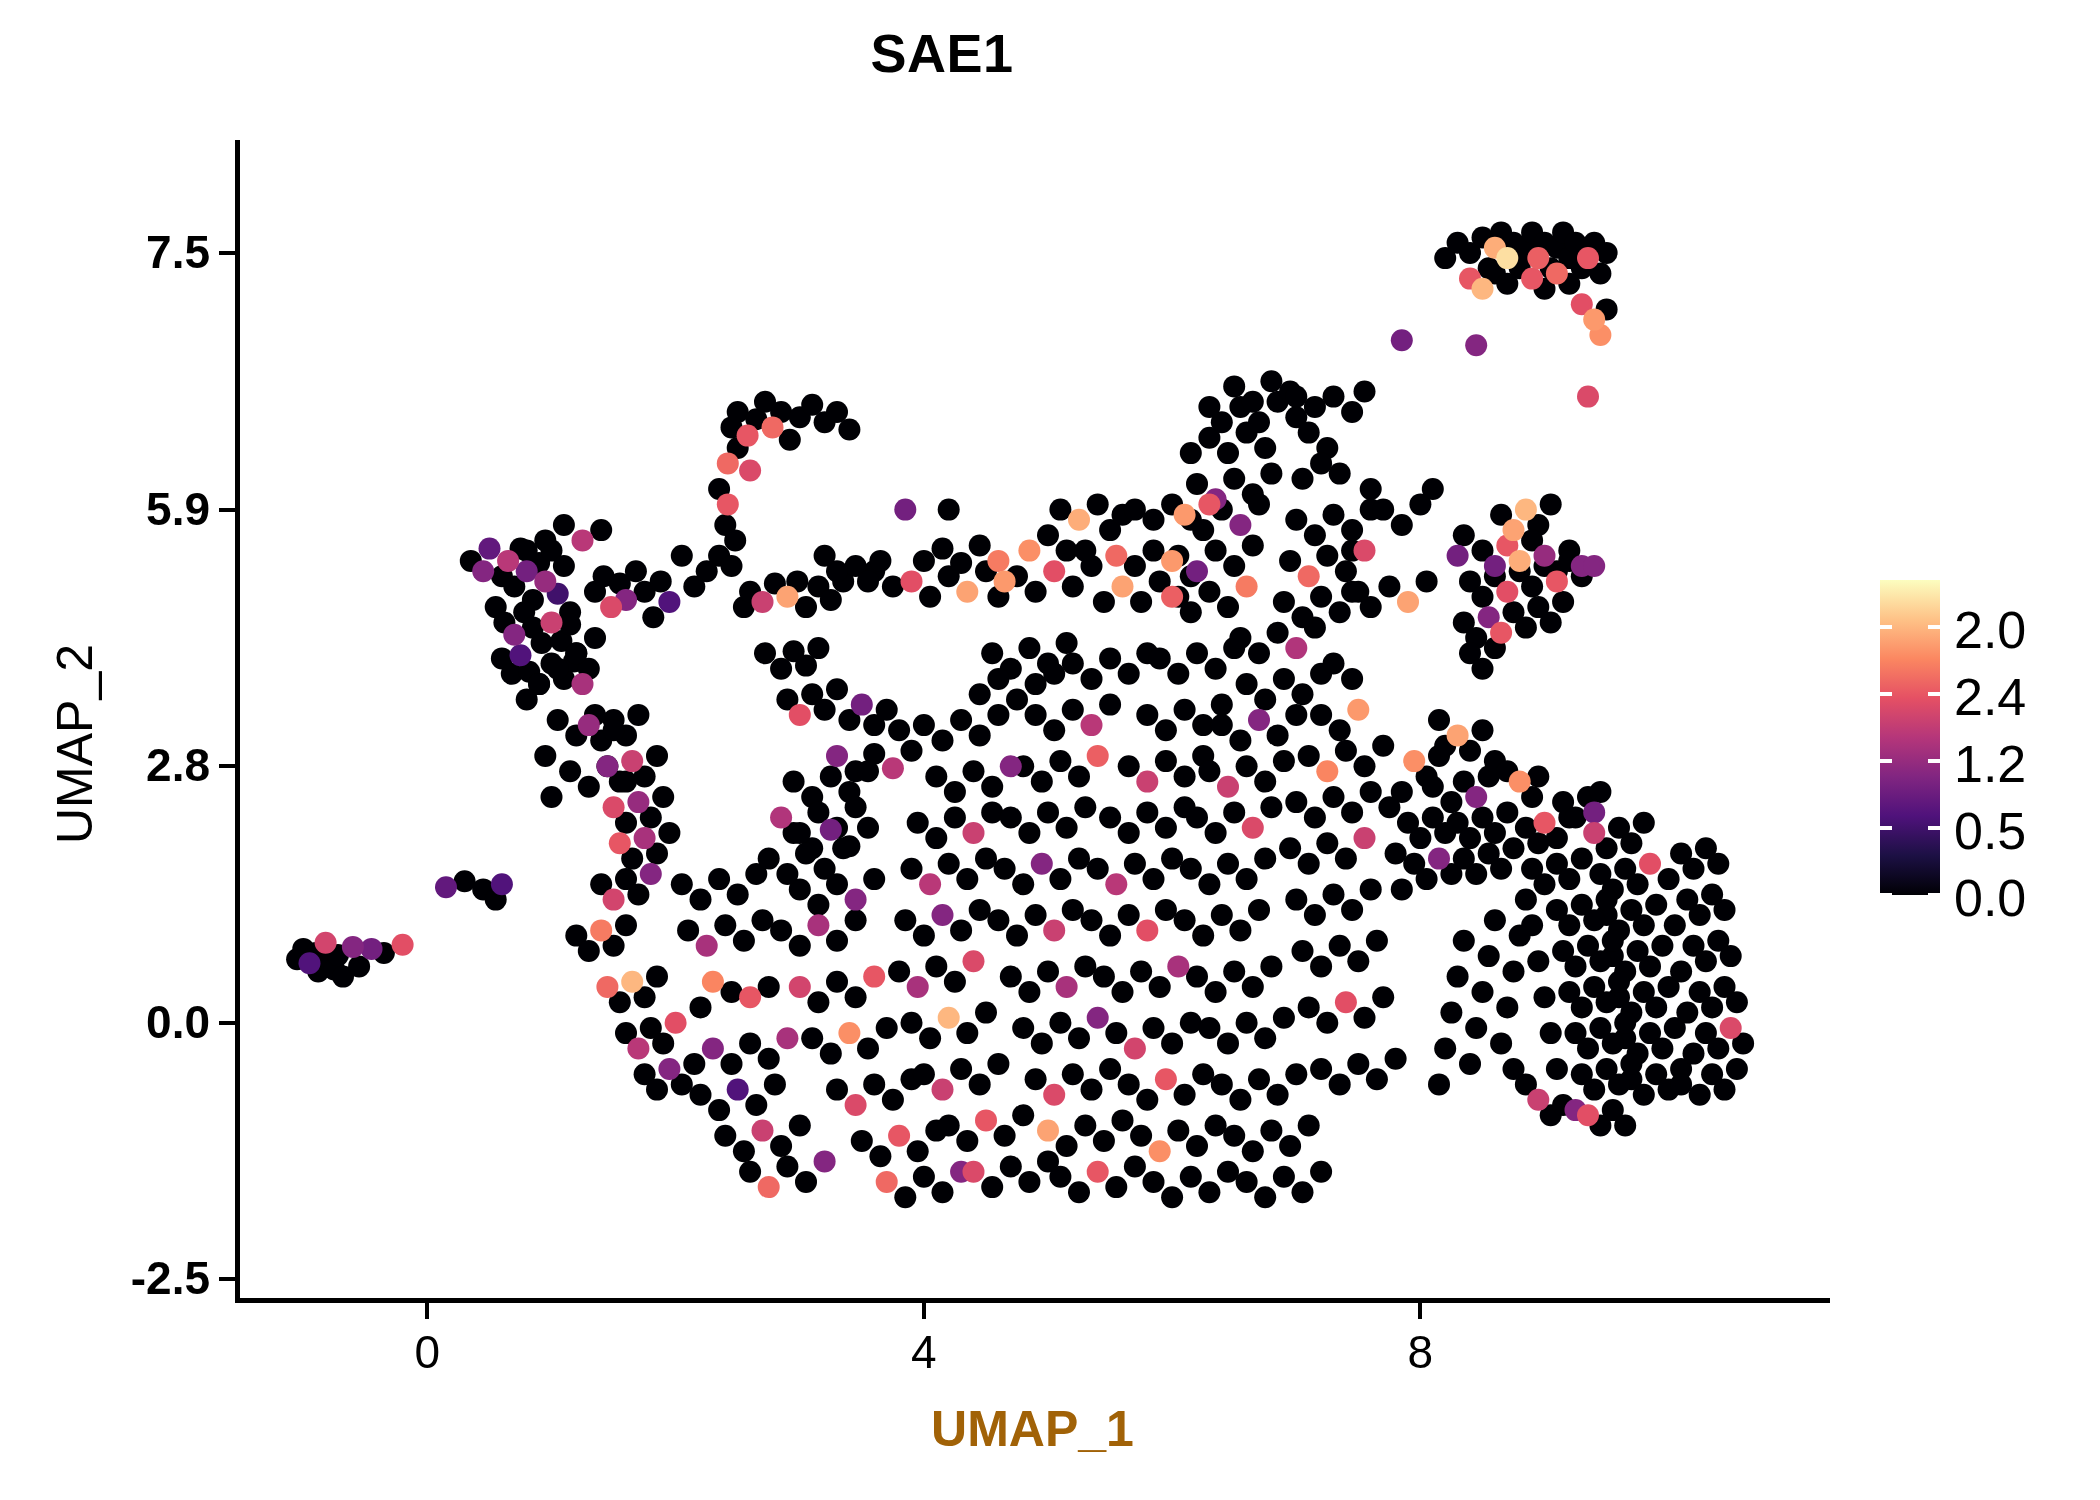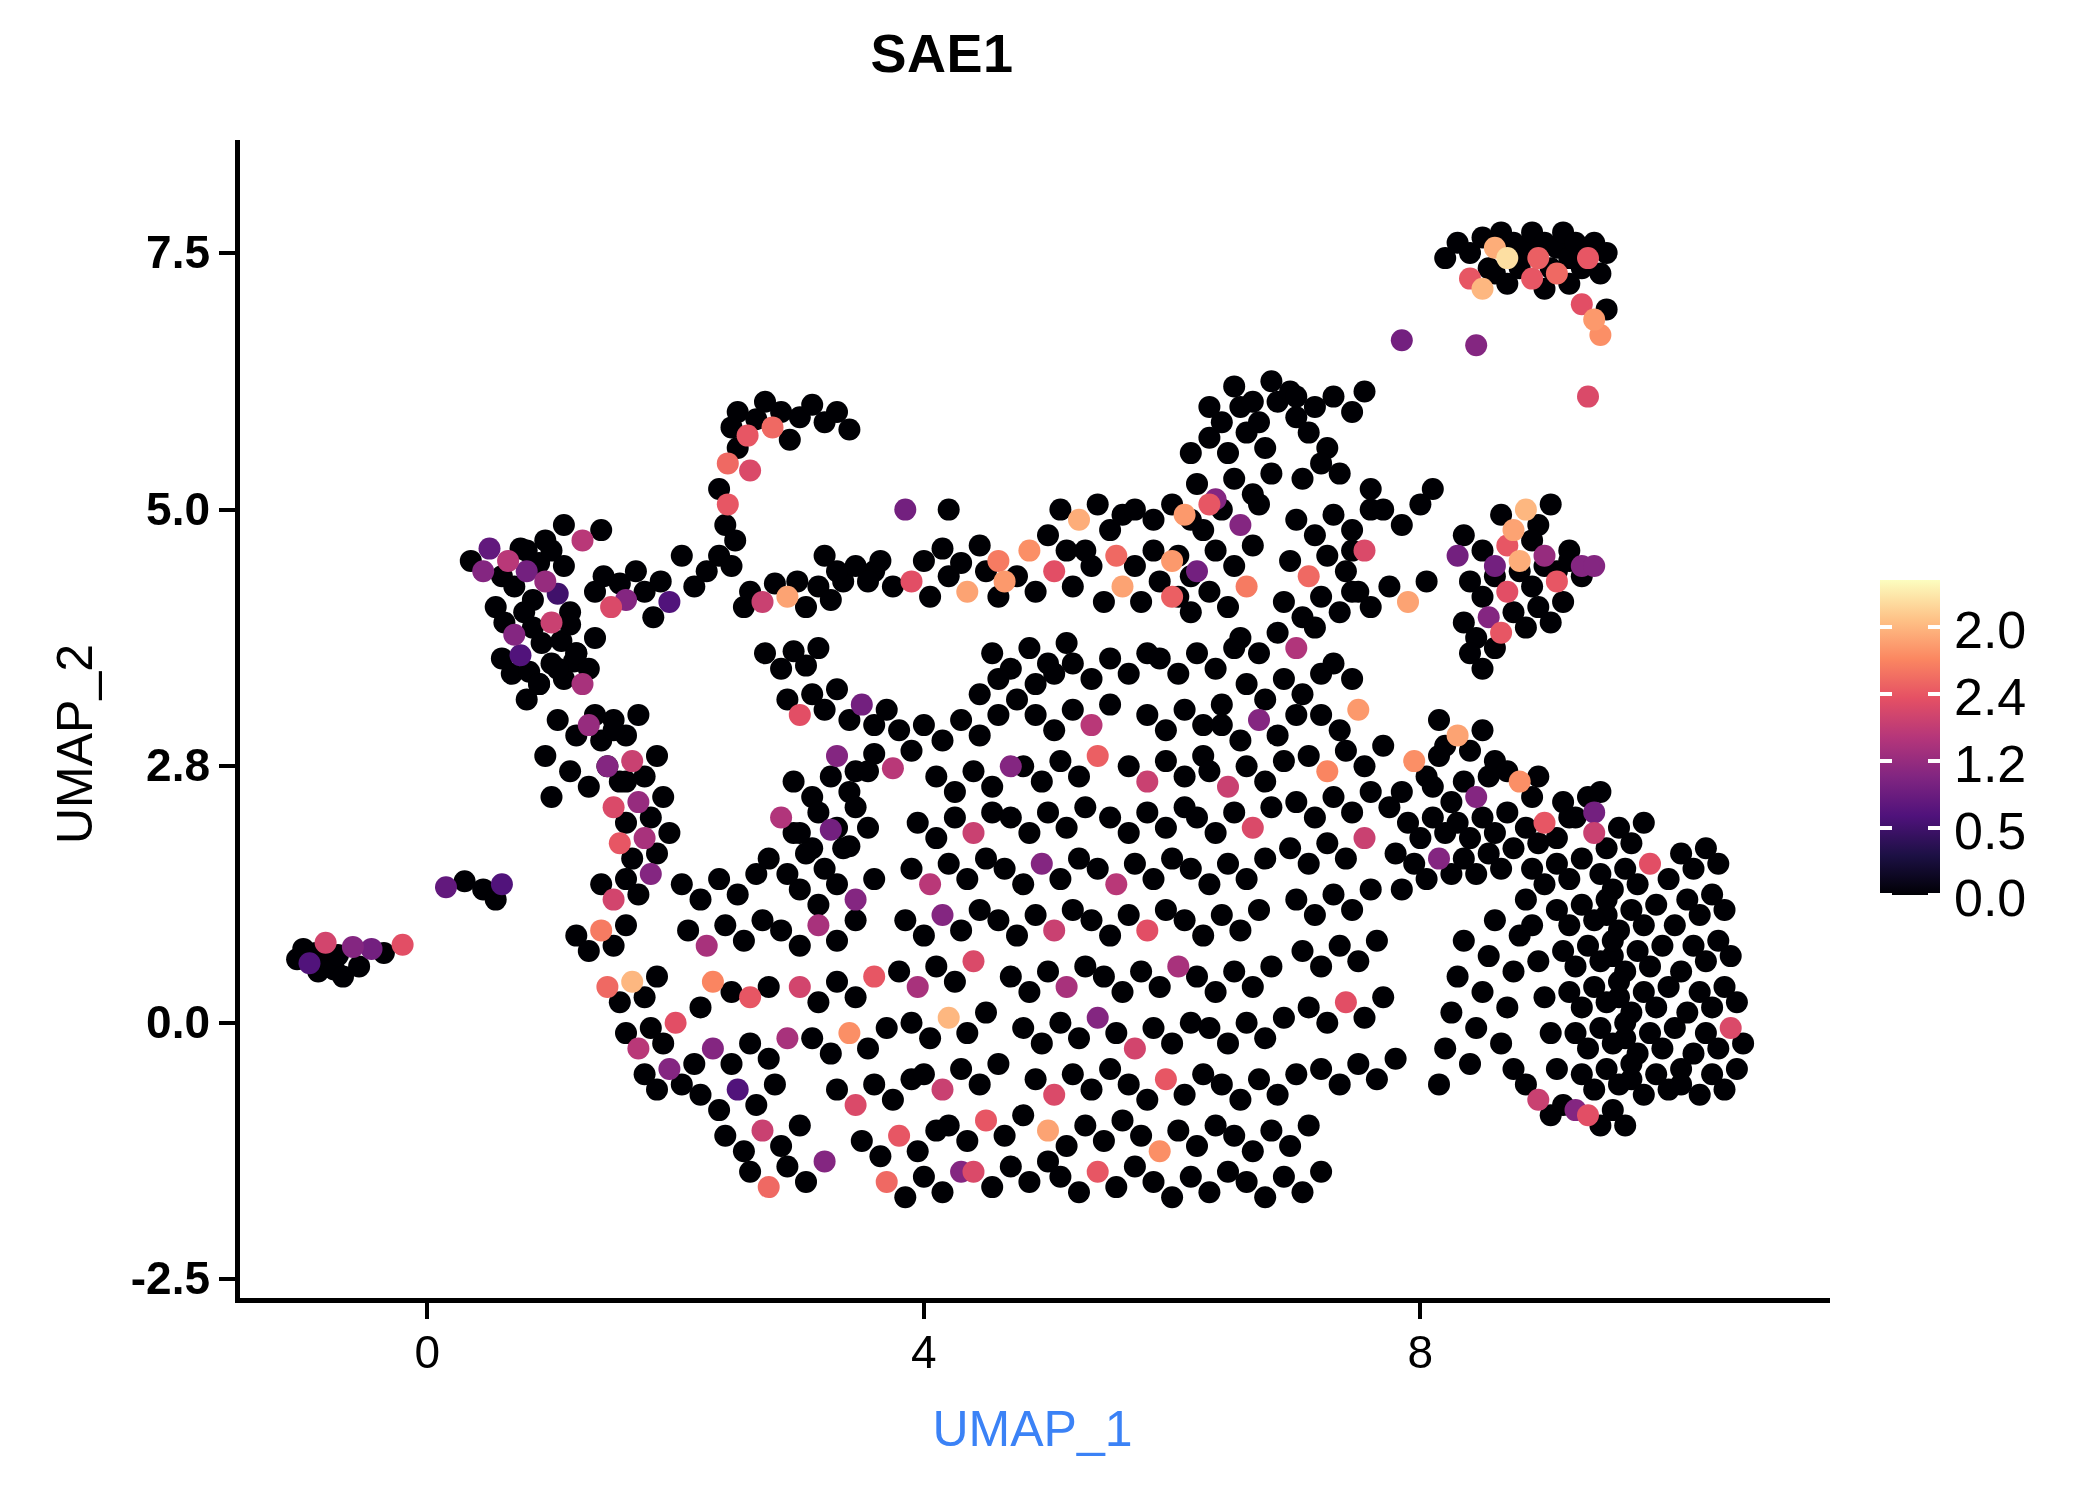--- a/index.html
+++ b/index.html
@@ -104,21 +104,22 @@
     color: #000000;
   }
 
   #x-axis-title {
     position: absolute;
     left: 235px;
     top: 1400px;
     width: 1595px;
     text-align: center;
     font-size: 50px;
-    color: #3b82f6;
+    color: #a16207;
+    font-weight: bold;
   }
   #y-axis-title {
     position: absolute;
     left: -505px;
     top: 715px;
     width: 1160px;
     text-align: center;
     font-size: 50px;
     color: #000000;
     transform: rotate(-90deg);
@@ -1093,21 +1094,21 @@
   <div id="x-axis-line"></div>
 
   <div id="y-ticks">
       <div class="y-tick-mark" style="top: 1277.47px;"></div>
       <div class="y-tick-label" style="left: 30px; right: auto; width: 180px; top: 1251.47px;">-2.5</div>
       <div class="y-tick-mark" style="top: 1020.83px;"></div>
       <div class="y-tick-label" style="left: 30px; right: auto; width: 180px; top: 994.832px;">0.0</div>
       <div class="y-tick-mark" style="top: 764.195px;"></div>
       <div class="y-tick-label" style="left: 30px; right: auto; width: 180px; top: 738.195px;">2.8</div>
       <div class="y-tick-mark" style="top: 507.558px;"></div>
-      <div class="y-tick-label" style="left: 30px; right: auto; width: 180px; top: 481.558px;">5.0</div>
+      <div class="y-tick-label" style="left: 30px; right: auto; width: 180px; top: 481.558px;">5.9</div>
       <div class="y-tick-mark" style="top: 250.92px;"></div>
       <div class="y-tick-label" style="left: 30px; right: auto; width: 180px; top: 224.92px;">7.5</div>
     </div>
   <div id="x-ticks">
       <div class="x-tick-mark" style="left: 425.393px;"></div>
       <div class="x-tick-label" style="left: 347.393px;">0</div>
       <div class="x-tick-mark" style="left: 921.891px;"></div>
       <div class="x-tick-label" style="left: 843.891px;">4</div>
       <div class="x-tick-mark" style="left: 1418.39px;"></div>
       <div class="x-tick-label" style="left: 1340.39px;">8</div>

